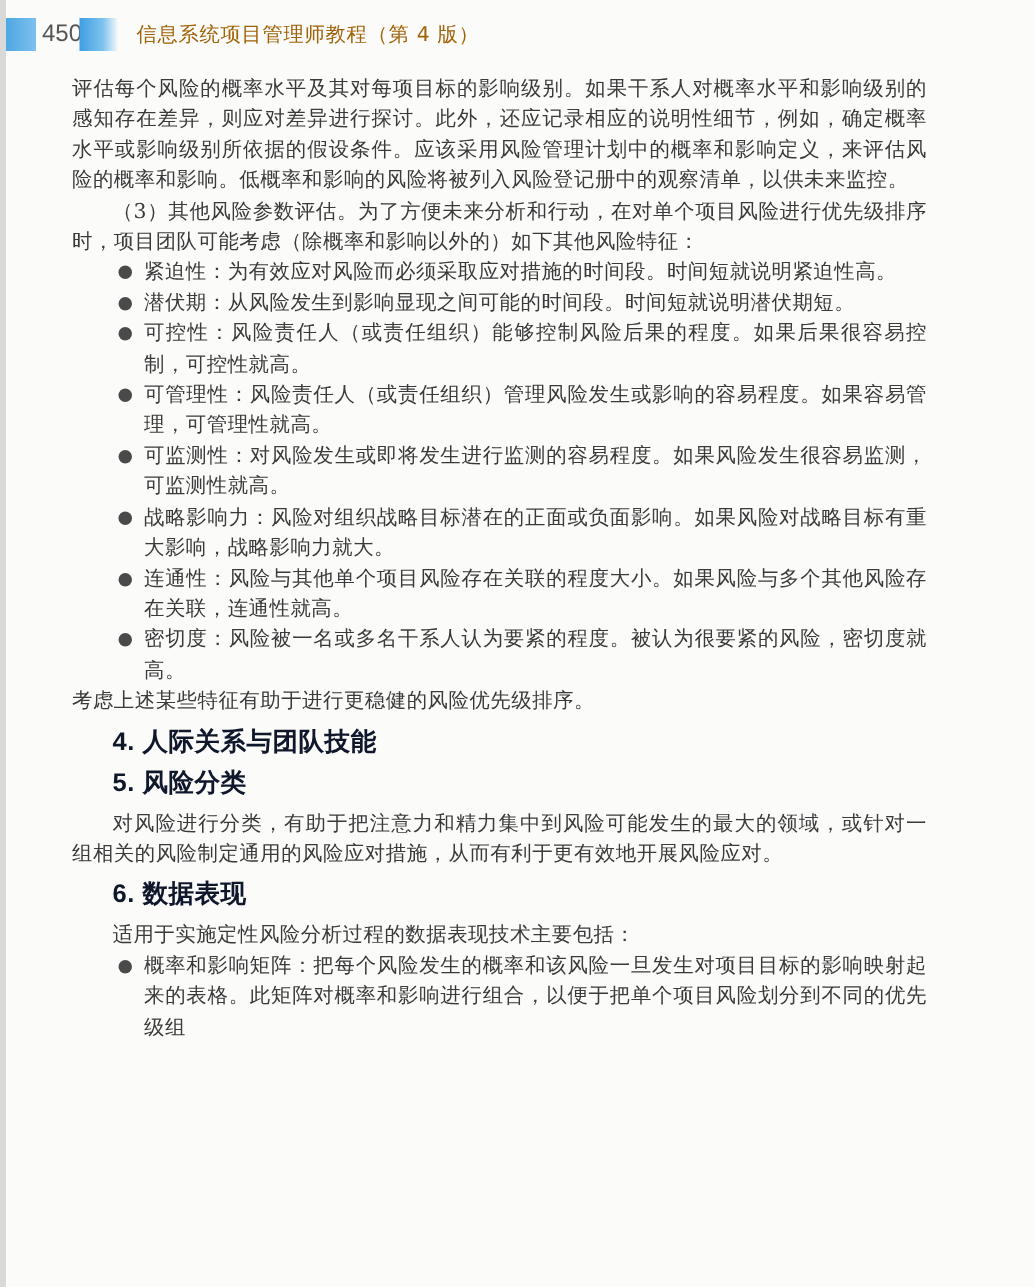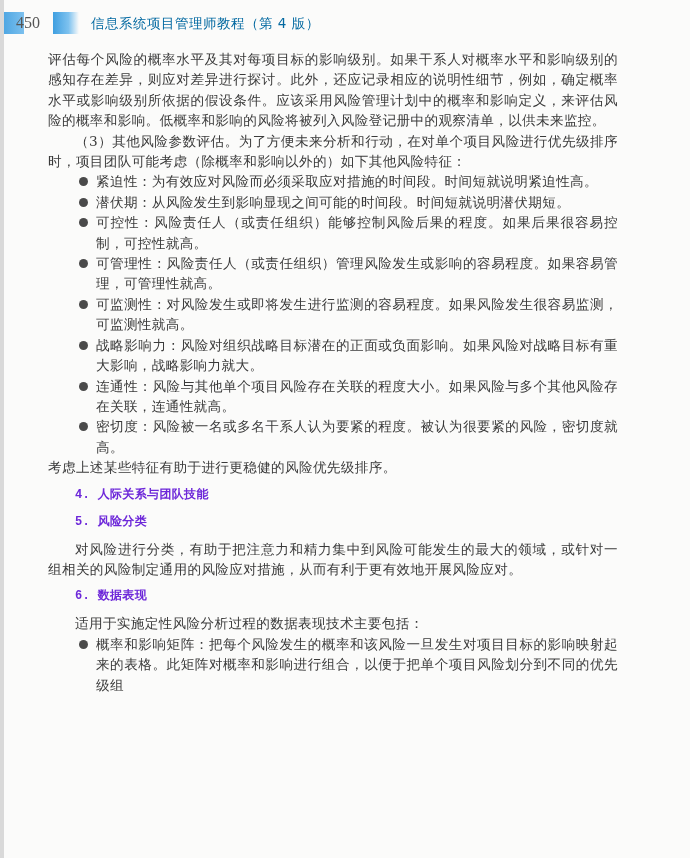--- a/index.html
+++ b/index.html
@@ -14,50 +14,50 @@
     background:#d9d9d9;
   }
   .header {
     position:absolute; left:0; top:12px; height:22px; width:690px;
   }
   .hdr-block-left {
     position:absolute; left:4px; top:0; width:20px; height:22px;
     background:linear-gradient(90deg,#4fa7e3,#7cc0ee);
   }
   .hdr-page {
-    position:absolute; left:16px; top:0; height:22px; line-height:22px;
-    font-family:Liberation Serif, serif; font-size:16px; color:#555;
+    position:absolute; left:28px; top:0; height:22px; line-height:22px;
+    font-family:Liberation Sans, sans-serif; font-size:16px; color:#555;
   }
   .hdr-block-right {
     position:absolute; left:53px; top:0; width:26px; height:22px;
     background:linear-gradient(90deg,#3f9fe0 0%,#7ec2ef 60%,rgba(180,220,245,0) 100%);
   }
   .hdr-title {
     position:absolute; left:91px; top:0; height:22px; line-height:22px;
-    font-family:"DejaVu Sans",sans-serif; font-size:13.5px; color:#0369a1;
+    font-family:"DejaVu Sans",sans-serif; font-size:13.5px; color:#a16207;
     letter-spacing:0.5px;
   }
   .content {
     position:absolute; left:48px; top:49px; width:570px;
     font-size:13.6px; line-height:20.4px; letter-spacing:0.35px;
   }
   .p { margin:0; text-align:justify; }
   .indent { text-indent:27px; }
   .bullet-list { margin:0; padding:0; list-style:none; }
   .bullet {
     position:relative; padding-left:48px; margin:0; text-align:justify;
   }
   .bullet .dot {
     position:absolute; left:31px; top:6px; width:9px; height:9px;
     border-radius:50%; background:#4a4a4a;
   }
   .h {
     margin:0; padding-left:27px;
-    font-family:Liberation Mono, monospace;
-    font-size:12px; color:#6d28d9; line-height:20px;
+    font-family:Liberation Sans, sans-serif;
+    font-size:17px; color:#0f172a; line-height:20px;
   }
   .h.gap-top { margin-top:7px; }
   .h.gap-bottom { margin-bottom:7px; }
 </style>
 </head>
 <body>
 
 <div class="left-edge"></div>
 
 <div class="header">

